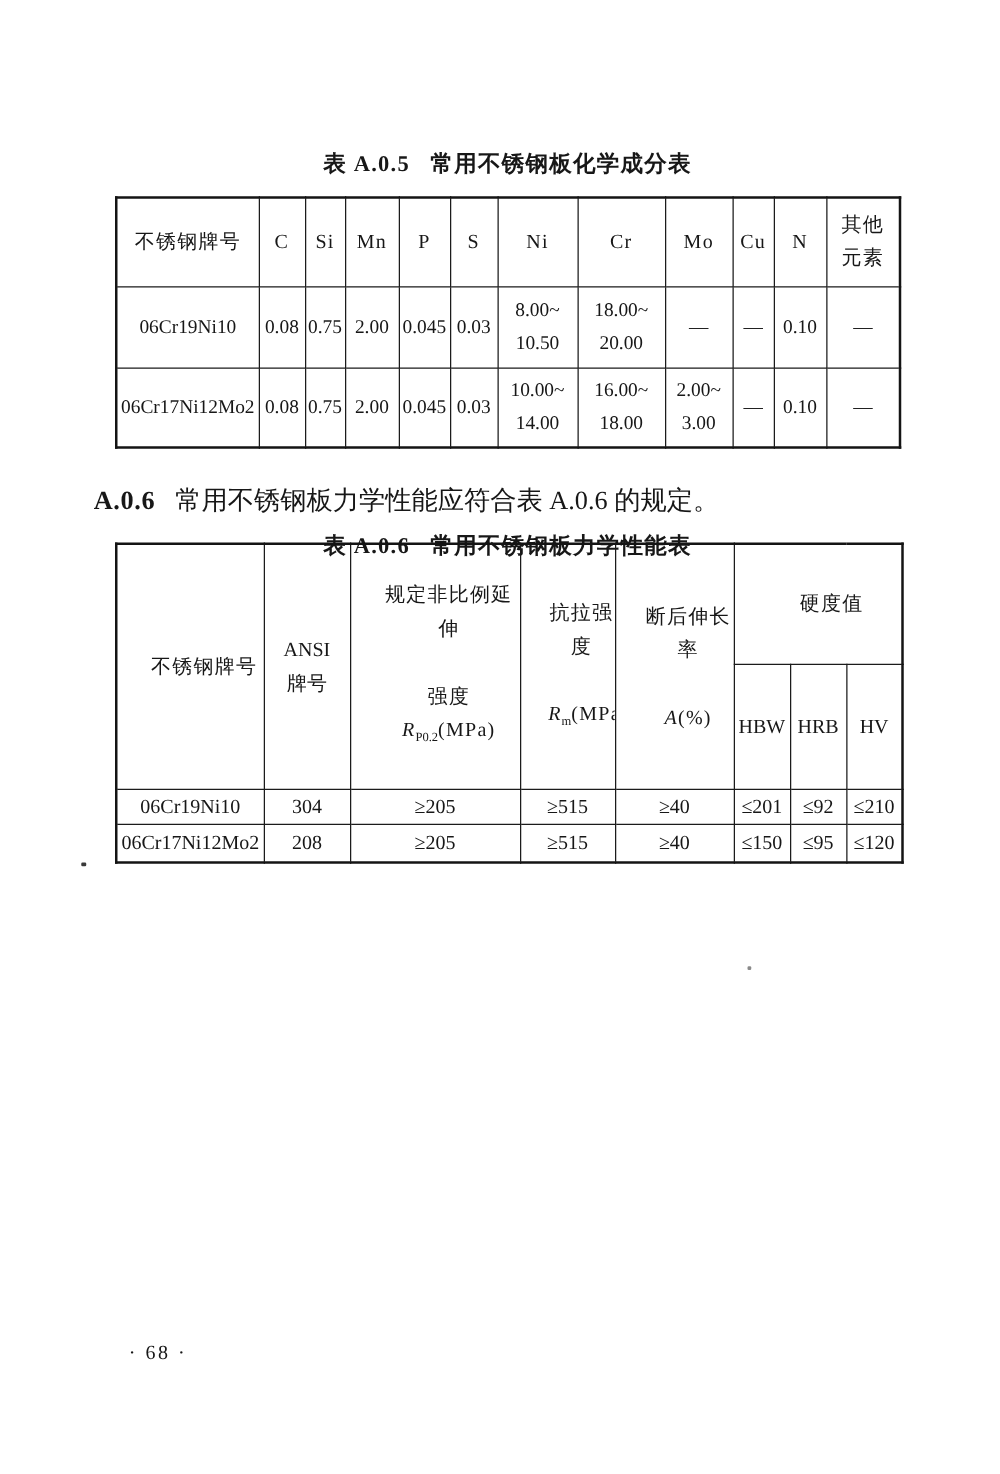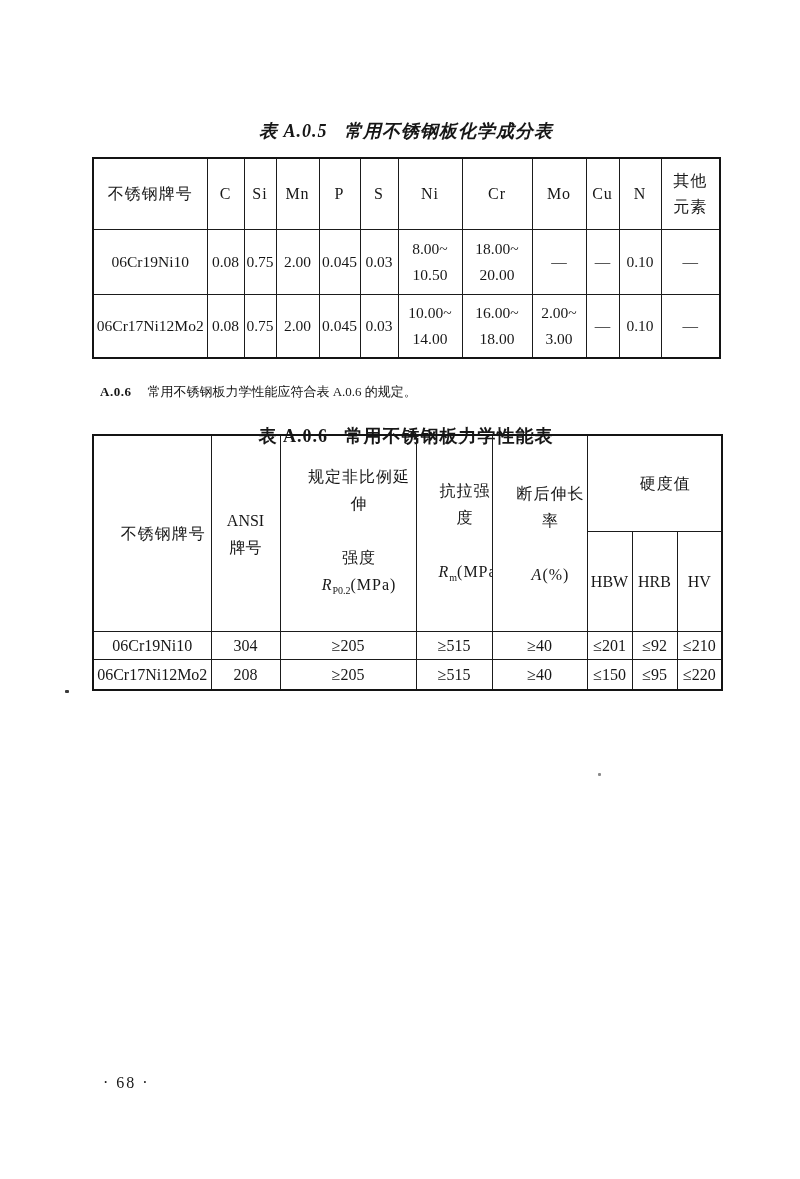--- a/index.html
+++ b/index.html
@@ -15,28 +15,28 @@
   
   .tbl-title {
     position:absolute;
     left:92px; width:628px;
     text-align:center;
     font-weight:bold;
     font-size:18px;
     letter-spacing:1px;
     white-space:pre;
   }
-  #title-a05 { top:119px;font-style:italic; }
+  #title-a05 { top:119px; }
   #title-a06 { top:424px; }
 
   
   .para {
     position:absolute;
-    left:100px; top:366px; width:660px;
-    font-size:13px;
+    left:75px; top:366px; width:660px;
+    font-size:21px;
     line-height:26px;
     white-space:pre;
   }
   .para .lbl { font-weight:bold; margin-right:16px; letter-spacing:0.5px; }
 
   
   table {
     position:absolute;
     border-collapse:collapse;
     table-layout:fixed;
@@ -206,21 +206,21 @@
     <td>≤210</td>
   </tr>
   <tr class="r1">
     <td>06Cr17Ni12Mo2</td>
     <td>208</td>
     <td>≥205</td>
     <td>≥515</td>
     <td>≥40</td>
     <td>≤150</td>
     <td>≤95</td>
-    <td>≤220</td>
+    <td>≤120</td>
   </tr>
 </tbody>
   </table>
 
 <div class="pageno">· 68 ·</div>
 
 <div class="speck" id="speck-1"></div>
 <div class="speck" id="speck-2"></div>
 
 </body></html>

